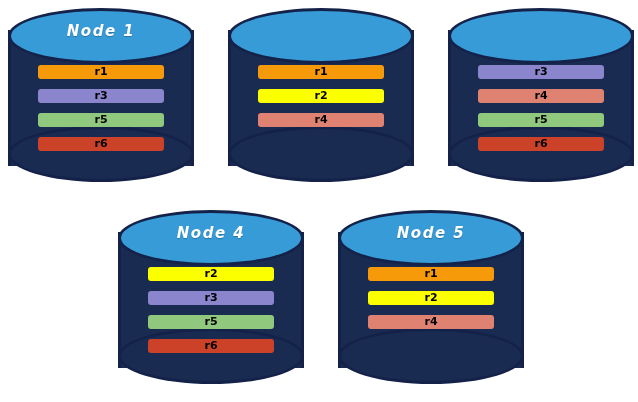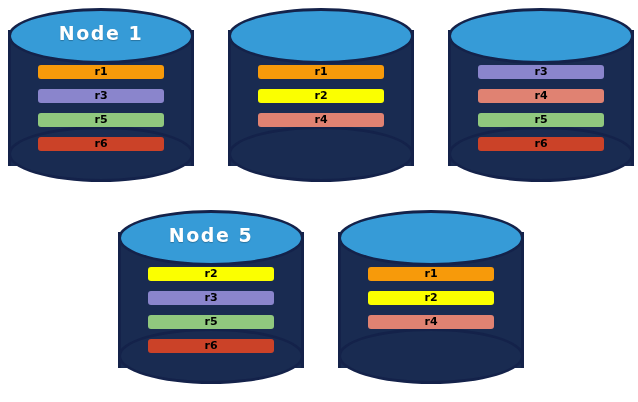--- a/index.html
+++ b/index.html
@@ -66,25 +66,26 @@
     box-sizing: border-box;
   }
 
   .node-title {
     position: absolute;
     left: 0;
     top: 14px;
     width: 186px;
     text-align: center;
     color: #ffffff;
-    font-size: 19px;
+    font-size: 15px;
     font-weight: bold;
     letter-spacing: 1.5px;
     z-index: 5;
     text-shadow: 0 1px 1px rgba(0,0,0,0.25);
+    font-style: italic;
   }
 
   
   .bars {
     position: absolute;
     left: 30px;
     top: 57px;
     width: 126px;
     z-index: 6;
   }
@@ -135,31 +136,32 @@
         <div class="bar" style="background: rgb(138, 133, 204);">r3</div>
         <div class="bar" style="background: rgb(224, 130, 114);">r4</div>
         <div class="bar" style="background: rgb(144, 200, 126);">r5</div>
         <div class="bar" style="background: rgb(203, 66, 40);">r6</div>
       </div>
     </div>
     <div class="node" style="left: 118px; top: 210px;">
       <div class="cyl-body"></div>
       <div class="cyl-bottom"></div>
       <div class="cyl-top"></div>
-      <div class="node-title">Node  5</div>
+      <div class="node-title">Node  4</div>
       <div class="bars">
         <div class="bar" style="background: rgb(251, 255, 0);">r2</div>
         <div class="bar" style="background: rgb(138, 133, 204);">r3</div>
         <div class="bar" style="background: rgb(144, 200, 126);">r5</div>
         <div class="bar" style="background: rgb(203, 66, 40);">r6</div>
       </div>
     </div>
     <div class="node" style="left: 338px; top: 210px;">
       <div class="cyl-body"></div>
       <div class="cyl-bottom"></div>
       <div class="cyl-top"></div>
+      <div class="node-title">Node  5</div>
       <div class="bars">
         <div class="bar" style="background: rgb(247, 154, 10);">r1</div>
         <div class="bar" style="background: rgb(251, 255, 0);">r2</div>
         <div class="bar" style="background: rgb(224, 130, 114);">r4</div>
       </div>
     </div>
   </div>
 
 </body></html>

